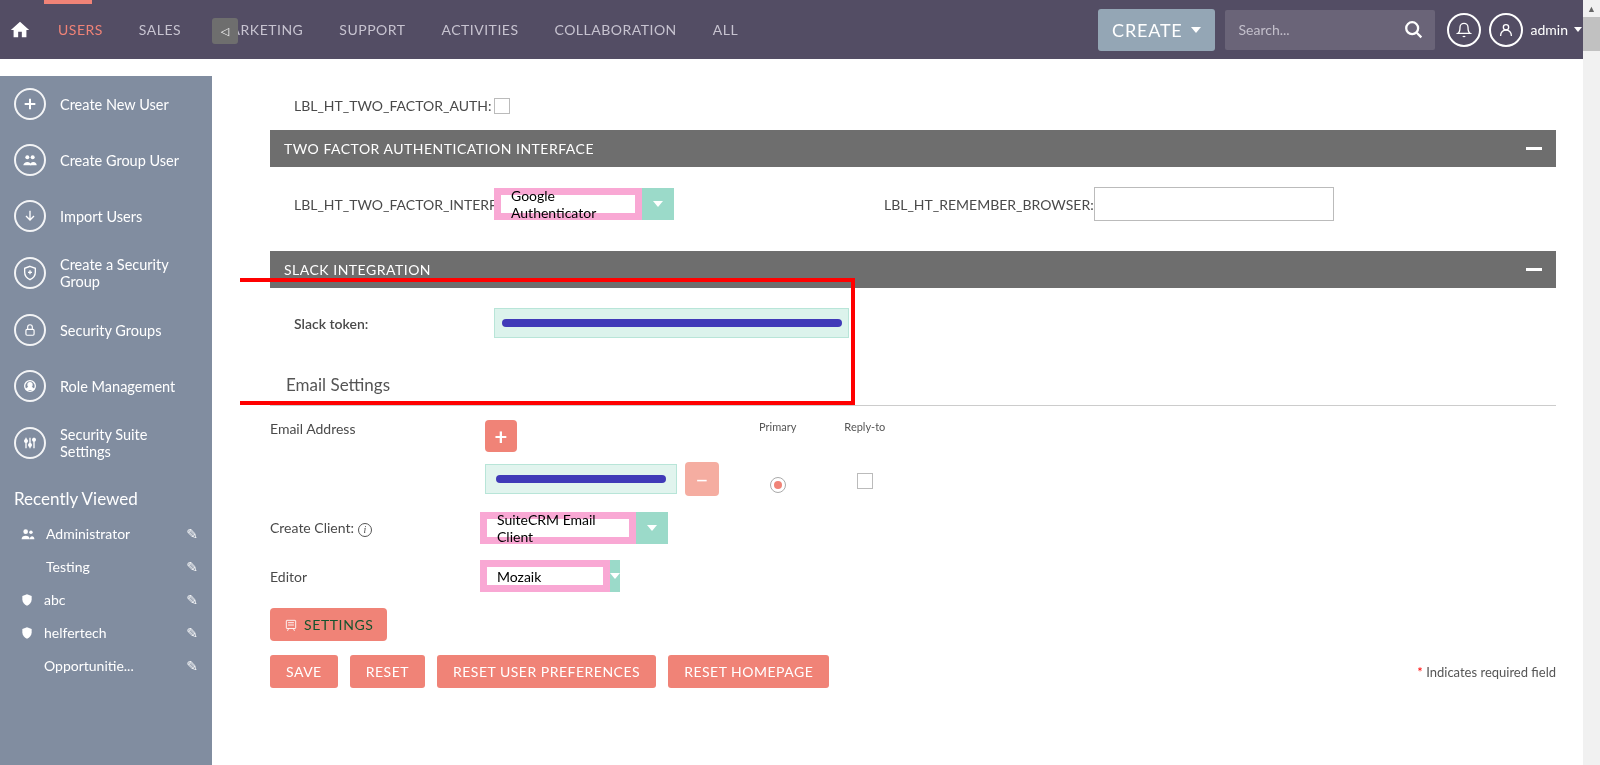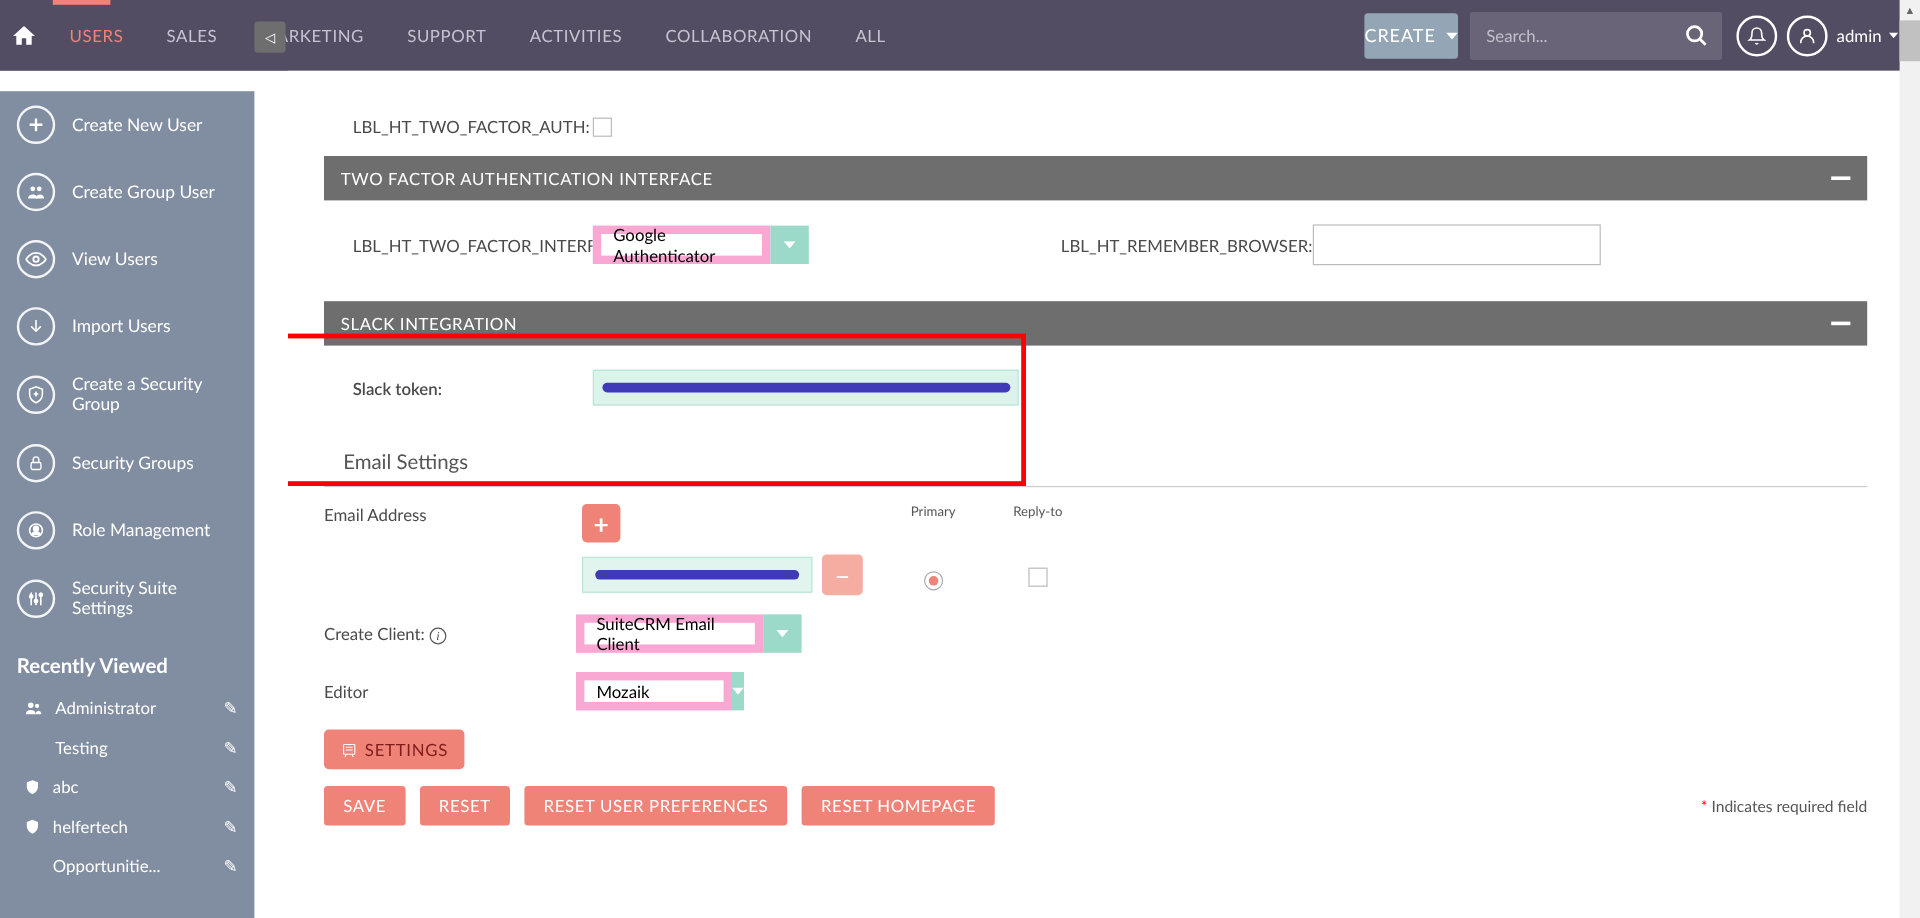--- a/index.html
+++ b/index.html
@@ -5,34 +5,34 @@
 * { margin: 0; padding: 0; box-sizing: border-box; font-family: Lato, -apple-system, sans-serif; }
 body { width: 1600px; height: 765px; overflow: hidden; background: #fff; position: relative; }
 
 
 .topnav { height: 59px; background: #534d64; display: flex; align-items: center; color: #fff; position: relative; }
 .home-icon { width: 40px; display: flex; justify-content: center; align-items: center; cursor: pointer; }
 .nav-items { display: flex; height: 100%; text-align: right; }
 .nav-item { padding: 0 18px; display: flex; align-items: center; font-size: 14px; letter-spacing: 0.5px; cursor: pointer; color: #c7c3d0; }
 .nav-item.active { color: #f08377; }
 .nav-item-active-indicator { position: absolute; top: 0; left: 44px; width: 48px; height: 4px; background: #f08377; }
-.create-btn { margin-left: auto; background: #94a6b5; padding: 10px 0; border-radius: 3px; font-size: 15px; letter-spacing: 0.8px; cursor: pointer; display: flex; align-items: center; gap: 8px; }
+.create-btn { margin-left: auto; background: #94a6b5; padding: 10px 14px; border-radius: 3px; font-size: 18px; letter-spacing: 0.8px; cursor: pointer; display: flex; align-items: center; gap: 8px; }
 .search-wrap { position: relative; margin-left: 10px; }
 .search-input { background: #6a6478; border: none; height: 40px; width: 210px; padding: 0 40px 0 14px; color: #fff; font-size: 14px; border-radius: 2px; }
 .search-input::placeholder { color: #c3bfcb; }
 .search-icon { position: absolute; right: 10px; top: 9px; color: #fff; }
 .right-icons { display: flex; align-items: center; gap: 8px; padding: 0 18px 0 12px; }
 .circle-icon { width: 34px; height: 34px; border: 2px solid #fff; border-radius: 50%; display: flex; align-items: center; justify-content: center; cursor: pointer; }
 .admin-label { font-size: 14px; color: #fff; display: flex; align-items: center; gap: 6px; cursor: pointer; }
 
 
 .sidebar { position: absolute; top: 76px; left: 0; width: 212px; background: #818da0; height: calc(765px - 59px); color: #fff; }
 .side-item { display: flex; align-items: center; gap: 14px; padding: 12px 14px; font-size: 14.5px; cursor: pointer; }
 .side-icon { width: 32px; height: 32px; border: 2px solid rgba(255,255,255,0.9); border-radius: 50%; display: flex; align-items: center; justify-content: center; flex-shrink: 0; }
-.recent-head { font-size: 17px; font-weight: 700; padding: 16px 14px 8px; }
+.recent-head { font-size: 17px; font-weight: 400; padding: 16px 14px 8px; }
 .recent-item { display: flex; align-items: center; justify-content: space-between; padding: 8px 14px 8px 20px; font-size: 14px; cursor: pointer; }
 .recent-item .left { display: flex; align-items: center; gap: 10px; }
 .pencil { font-size: 14px; }
 
 
 .collapse-tab { position: absolute; top: 18px; left: 212px; width: 26px; height: 26px; background: #6e6e6e; border-radius: 3px; display: flex; align-items: center; justify-content: center; color: #fff; cursor: pointer; font-size: 11px; }
 
 
 .main { position: absolute; top: 59px; left: 240px; right: 14px; bottom: 0; background: #fff; padding: 10px 30px 20px 30px; overflow: hidden; }
 .row { display: flex; align-items: center; margin-bottom: 16px; }
@@ -49,21 +49,21 @@
 .checkbox { width: 16px; height: 16px; border: 1px solid #bbb; background: #fff; cursor: pointer; }
 .section-title { font-size: 17px; color: #555; padding: 6px 0 10px 16px; }
 .hr { border: none; border-bottom: 1px solid #ccc; margin-bottom: 14px; }
 .plus-btn { width: 32px; height: 32px; background: #f08377; border-radius: 4px; display: flex; align-items: center; justify-content: center; color: #fff; font-size: 22px; font-weight: bold; cursor: pointer; }
 .email-pill { width: 192px; height: 30px; background: #e1f4ee; border: 1px solid #b8e5d8; display: flex; align-items: center; justify-content: center; }
 .minus-btn { width: 34px; height: 34px; background: #f5ada1; border-radius: 4px; display: flex; align-items: center; justify-content: center; color: #fff; font-size: 22px; cursor: pointer; margin-left: 8px; }
 .radio { width: 16px; height: 16px; border-radius: 50%; border: 1px solid #aaa; display: inline-flex; align-items: center; justify-content: center; cursor: pointer; }
 .radio.checked::after { content: ""; width: 8px; height: 8px; background: #f08377; border-radius: 50%; }
 .col-head { font-size: 11px; color: #555; margin-bottom: 32px; }
 .info-icon { display: inline-flex; width: 14px; height: 14px; border: 1px solid #555; border-radius: 50%; font-size: 10px; font-style: italic; align-items: center; justify-content: center; margin-left: 4px; font-family: serif; }
-.settings-btn { display: inline-flex; align-items: center; gap: 6px; background: #f08377; color: #7f1d1d; padding: 8px 14px; border-radius: 4px; font-size: 14px; letter-spacing: 0.6px; cursor: pointer; }
+.settings-btn { display: inline-flex; align-items: center; gap: 6px; background: #f08377; color: #14532d; padding: 8px 14px; border-radius: 4px; font-size: 14px; letter-spacing: 0.6px; cursor: pointer; }
 .footer { display: flex; gap: 12px; margin-top: 14px; align-items: center; }
 .action-btn { background: #f08377; color: #fff; padding: 8px 16px; border-radius: 3px; font-size: 14px; letter-spacing: 0.5px; cursor: pointer; border: none; }
 .req-note { margin-left: auto; font-size: 13px; color: #555; }
 .req-note .ast { color: red; }
 
 
 .scrollbar { position: absolute; right: 0; top: 0; width: 17px; height: 100%; background: #f1f1f1; }
 .scroll-up { width: 17px; height: 17px; display: flex; align-items: center; justify-content: center; font-size: 9px; color: #666; cursor: pointer; }
 .scroll-thumb { position: absolute; top: 17px; width: 17px; height: 34px; background: #c1c1c1; }
 </style>
@@ -136,29 +136,20 @@
   <div class="side-item">
     <div class="side-icon">
         <svg width="16" height="16" viewBox="0 0 24 24" fill="#fff">
           <circle cx="8" cy="8" r="3"></circle>
           <circle cx="16" cy="8" r="3"></circle>
           <path d="M2 20c0-3 3-5 6-5s6 2 6 5"></path>
           <path d="M12 20c0-3 2-5 5-5s5 2 5 5"></path>
         </svg>
       </div>
     <span>Create Group User</span>
-  </div>
-  <div class="side-item">
-    <div class="side-icon">
-        <svg width="18" height="18" viewBox="0 0 24 24" fill="none" stroke="#fff" stroke-width="2">
-          <path d="M1 12s4-7 11-7 11 7 11 7-4 7-11 7-11-7-11-7z"></path>
-          <circle cx="12" cy="12" r="3"></circle>
-        </svg>
-      </div>
-    <span>View Users</span>
   </div>
   <div class="side-item">
     <div class="side-icon">
         <svg width="16" height="16" viewBox="0 0 24 24" fill="none" stroke="#fff" stroke-width="2">
           <path d="M12 4v12M6 12l6 6 6-6"></path>
         </svg>
       </div>
     <span>Import Users</span>
   </div>
   <div class="side-item">

